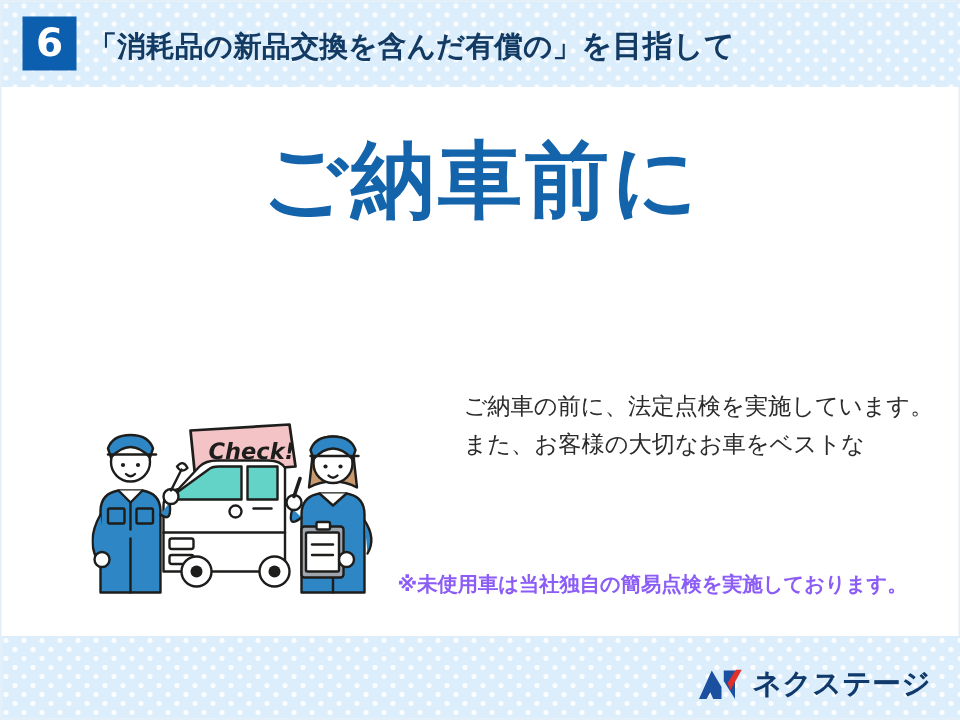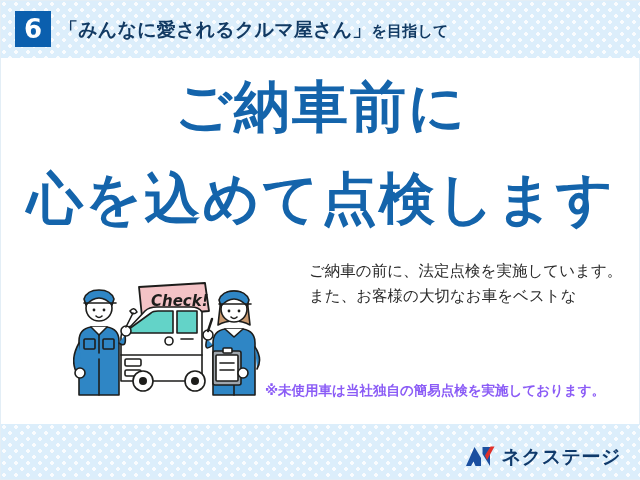--- a/index.html
+++ b/index.html
@@ -33,34 +33,34 @@
     background:#0b5fae;color:#fff;
     display:flex;align-items:center;justify-content:center;
     font-size:26px;font-weight:700;line-height:1;
     font-family:"DejaVu Sans","Liberation Sans",sans-serif;
   }
   #header-title{
     position:absolute;left:58px;top:16px;
     font-size:19px;font-weight:700;color:#123a63;
     letter-spacing:.2px;white-space:nowrap;
   }
-  #header-title .small{font-size:15px;}
+  #header-title .small{font-size:20px;}
 
   
   .headline{
     position:absolute;left:0;width:640px;text-align:center;
     color:#1464ab;font-weight:700;line-height:1;
     letter-spacing:2px;white-space:nowrap;
   }
-  #headline-1{top:78px;font-size:56px;}
+  #headline-1{top:92px;font-size:56px;}
   #headline-2{top:170px;font-size:56px;}
 
   
   #illustration{
-    position:absolute;left:72px;top:262px;width:200px;height:135px;
+    position:absolute;left:60px;top:262px;width:200px;height:135px;
   }
   #illustration svg{display:block;width:200px;height:135px;}
 
   
   #body-copy{
     position:absolute;left:264px;top:258px;width:360px;
     color:#2b2b2b;font-size:15.5px;line-height:25px;
     font-weight:400;
     margin-left:44px;
   }
@@ -84,24 +84,23 @@
 </style>
 </head>
 <body>
 
 <div id="page">
 
   <div id="header-band" class="band"></div>
 
   <div id="badge">6</div>
 
-  <div id="header-title"><span>「みんなに愛されるクルマ屋さん」</span><span class="small">を目指して</span></div>
+  <div id="header-title"><span>「消耗品の新品交換を含んだ有償の」</span><span class="small">を目指して</span></div>
 
   <div id="headline-1" class="headline">ご納車前に</div>
-  <div id="headline-2" class="headline">心を込めて点検します</div>
 
   <div id="illustration">
     <svg viewBox="0 0 200 135" xmlns="http://www.w3.org/2000/svg">
       <g fill="none" stroke="#1d1d1b" stroke-width="1.6" stroke-linecap="round" stroke-linejoin="round">
 
         <g>
           <path d="M66 24 L132 20 L136 48 L98 51 L92 62 L88 52 L69 54 Z" fill="#f4c3c6" stroke="#1d1d1b" stroke-width="1.8"></path>
           <text x="78" y="43" font-family="'DejaVu Sans','Liberation Sans',sans-serif" font-size="15" font-style="italic" font-weight="700" fill="#1d1d1b" stroke="none">Check!</text>
         </g>
 

